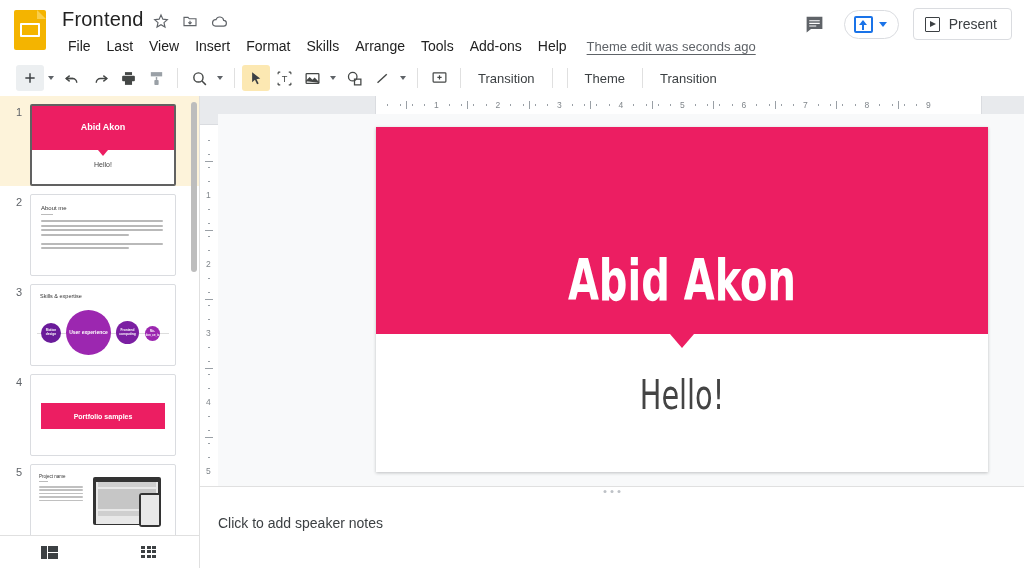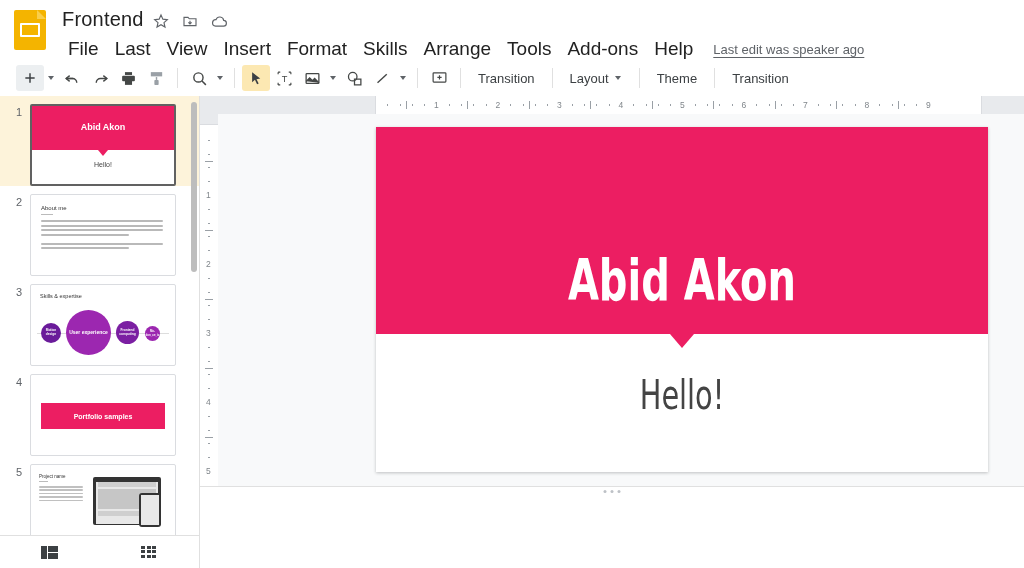--- a/index.html
+++ b/index.html
@@ -27,21 +27,21 @@
   .doc-title {
     position:absolute; left:62px; top:8px;
     font-size:20px; color:#222; letter-spacing:.2px;
   }
   .title-icons { position:absolute; left:152px; top:12px; display:flex; gap:11px; align-items:center;}
   .ti { width:18px; height:18px; color:#5f6368; display:inline-flex; align-items:center; justify-content:center;}
   .ti svg{display:block}
 
   .menubar { position:absolute; left:60px; top:36px; display:flex; gap:0; align-items:center; }
   .menu-item {
-    font-size:19px; color:#222; padding:2px 8px; border-radius:3px; cursor:default;
+    font-size:14px; color:#222; padding:2px 8px; border-radius:3px; cursor:default;
   }
   .last-edit {
     font-size:13px; color:#5f6368; margin-left:12px;
     text-decoration:underline; text-underline-offset:3px;
   }
 
   .topright { position:absolute; right:12px; top:8px; display:flex; align-items:center; gap:14px;}
   .comment-btn{ width:30px;height:30px; display:flex;align-items:center;justify-content:center; border-radius:50%;}
   .share-pill {
     display:flex; align-items:center; gap:6px;
@@ -200,23 +200,39 @@
     <div class="menu-item">File</div>
     <div class="menu-item">Last</div>
     <div class="menu-item">View</div>
     <div class="menu-item">Insert</div>
     <div class="menu-item">Format</div>
     <div class="menu-item">Skills</div>
     <div class="menu-item">Arrange</div>
     <div class="menu-item">Tools</div>
     <div class="menu-item">Add-ons</div>
     <div class="menu-item">Help</div>
-    <div class="last-edit">Last edit was speaker ago</div>
-  </div>
-
+    <div class="last-edit">Theme edit was seconds ago</div>
+  </div>
+
+  <div class="topright">
+    <div class="comment-btn">
+      <svg width="21" height="21" viewBox="0 0 24 24" fill="#5f6368">
+        <path d="M3 3h18v14H8l-5 4z"></path>
+        <path d="M6 7h12v1.4H6zM6 10h12v1.4H6zM6 13h8v1.4H6z" fill="#fff"></path>
+      </svg>
+    </div>
+    <div class="share-pill">
+      <span class="share-box"></span>
+      <span class="caret-blue"></span>
+    </div>
+    <div class="present-btn">
+      <span class="play-ico"></span>
+      <span>Present</span>
+    </div>
+  </div>
 </div>
 
 <div class="toolbar">
   <div class="tb gray">
     <svg width="16" height="16" viewBox="0 0 24 24" stroke="#3c4043" stroke-width="2.2">
         <path d="M12 5v14M5 12h14"></path>
       </svg>
   </div>
   <div class="tbcaret">
       <i></i>
@@ -296,26 +312,20 @@
   <div class="tsep"></div>
   <div class="tb">
     <svg width="17" height="17" viewBox="0 0 24 24" fill="none" stroke="#444746" stroke-width="1.7">
         <rect x="3" y="4" width="18" height="13" rx="1"></rect>
         <path d="M12 7.5v6M9 10.5h6"></path>
       </svg>
   </div>
   <div class="tsep"></div>
   <div class="tbtext">Transition</div>
   <div class="tsep"></div>
-  <div class="tbtext">
-    <span>Layout</span>
-    <span class="tbcaret" style="width:8px">
-        <i></i>
-      </span>
-  </div>
   <div class="tsep"></div>
   <div class="tbtext">Theme</div>
   <div class="tsep"></div>
   <div class="tbtext">Transition</div>
 </div>
 
 <div class="filmstrip">
 
   <div class="thumbrow active">
     <div class="thumbnum">1</div>
@@ -529,13 +539,14 @@
     <div class="sub">Hello!</div>
   </div>
 </div>
 
 <div class="notes">
   <div class="notes-handle">
       <i></i>
       <i></i>
       <i></i>
     </div>
+  <div class="notes-text">Click to add speaker notes</div>
 </div>
 
 </body></html>

